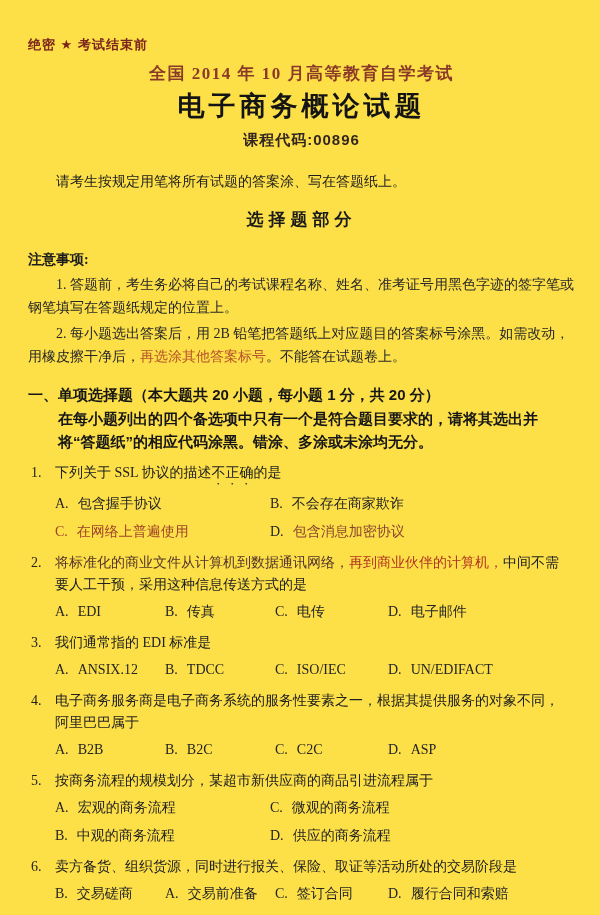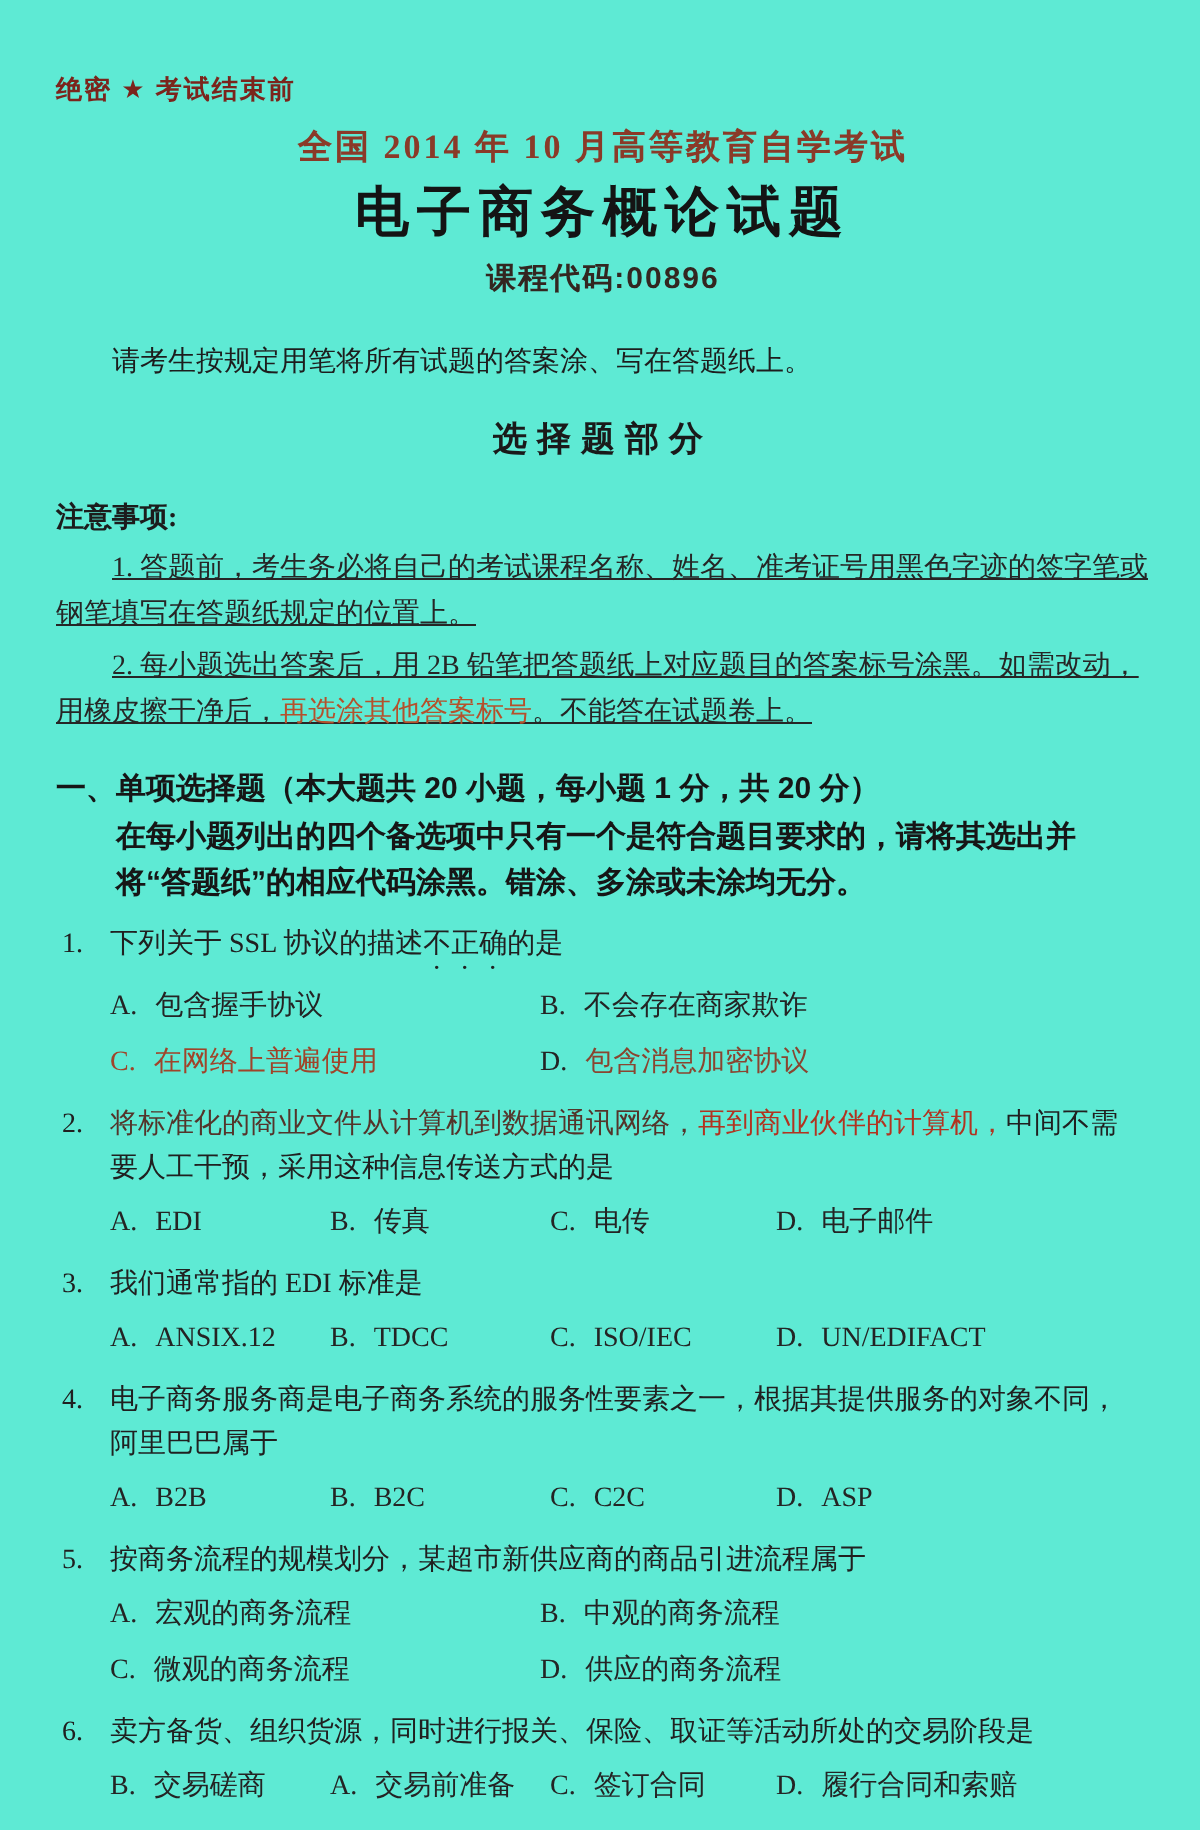--- a/index.html
+++ b/index.html
@@ -1,18 +1,18 @@
 <!DOCTYPE html>
 <html style="--accent-red: #7b241c; --title-red: #8a3a28; --bright-red: #b23320; --option-red: #a0442a; --dark-red-text: #54342a; --note-red: #b5512c;"><head>
 <meta charset="utf-8">
 <style>
   html,body{margin:0;padding:0;background:#ffffff;}
   .page{
     position:relative;width:600px;height:915px;box-sizing:border-box;
-    padding:36px 25px 0 28px;background:#5eead4;overflow:hidden;
+    padding:36px 25px 0 28px;background:#fde047;overflow:hidden;
     font-family:"Liberation Serif","DejaVu Serif",serif;color:#242424;
   }
   .classified{
     font-family:"Liberation Sans","DejaVu Sans",sans-serif;
     font-size:13px;font-weight:bold;color:var(--accent-red,#7b241c);
     letter-spacing:1px;
   }
   .exam-title{
     text-align:center;font-size:17px;font-weight:600;letter-spacing:1.5px;
     color:var(--title-red,#8a3a28);margin-top:9px;line-height:22px;
@@ -30,21 +30,21 @@
   .instruction{font-size:14px;text-indent:2em;margin:21px 0 0 0;color:#1d1d1d;line-height:21px;}
   .section-title{
     text-align:center;font-size:17px;font-weight:bold;letter-spacing:5px;
     font-family:"Liberation Sans","DejaVu Sans",sans-serif;color:#1a1a1a;
     margin-top:16px;line-height:24px;
   }
   .notes-title{
     font-size:14px;font-weight:bold;margin-top:18px;line-height:20px;
     font-family:Liberation Serif, serif;color:#1c1c1c;
   }
-  .note{font-size:14px;line-height:23px;text-indent:2em;margin:3px 0 0 0;color:#262626;text-decoration:underline;}
+  .note{font-size:14px;line-height:23px;text-indent:2em;margin:3px 0 0 0;color:#262626;}
   .note-red{color:var(--note-red,#b5512c);}
   .sec1-head{
     font-size:15px;font-weight:bold;margin-top:16px;line-height:22px;
     font-family:"Liberation Sans","DejaVu Sans",sans-serif;color:#161616;
   }
   .sec1-desc{
     font-size:15px;font-weight:bold;padding-left:30px;margin-top:1px;line-height:23px;
     font-family:"Liberation Sans","DejaVu Sans",sans-serif;color:#161616;
   }
   .question{margin-top:9px;font-size:14px;}
@@ -138,22 +138,22 @@
     </div>
   </div>
 
   <div class="question">
     <div class="stem">
       <span class="qnum">5.</span>
       <span class="stem-text">按商务流程的规模划分，某超市新供应商的商品引进流程属于</span>
     </div>
     <div class="opts two">
       <span class="opt"><span class="olabel">A.</span><span class="otext">宏观的商务流程</span></span>
+      <span class="opt"><span class="olabel">C.</span><span class="otext">微观的商务流程</span></span>
       <span class="opt"><span class="olabel">B.</span><span class="otext">中观的商务流程</span></span>
-      <span class="opt"><span class="olabel">C.</span><span class="otext">微观的商务流程</span></span>
       <span class="opt"><span class="olabel">D.</span><span class="otext">供应的商务流程</span></span>
     </div>
   </div>
 
   <div class="question">
     <div class="stem">
       <span class="qnum">6.</span>
       <span class="stem-text">卖方备货、组织货源，同时进行报关、保险、取证等活动所处的交易阶段是</span>
     </div>
     <div class="opts four">

